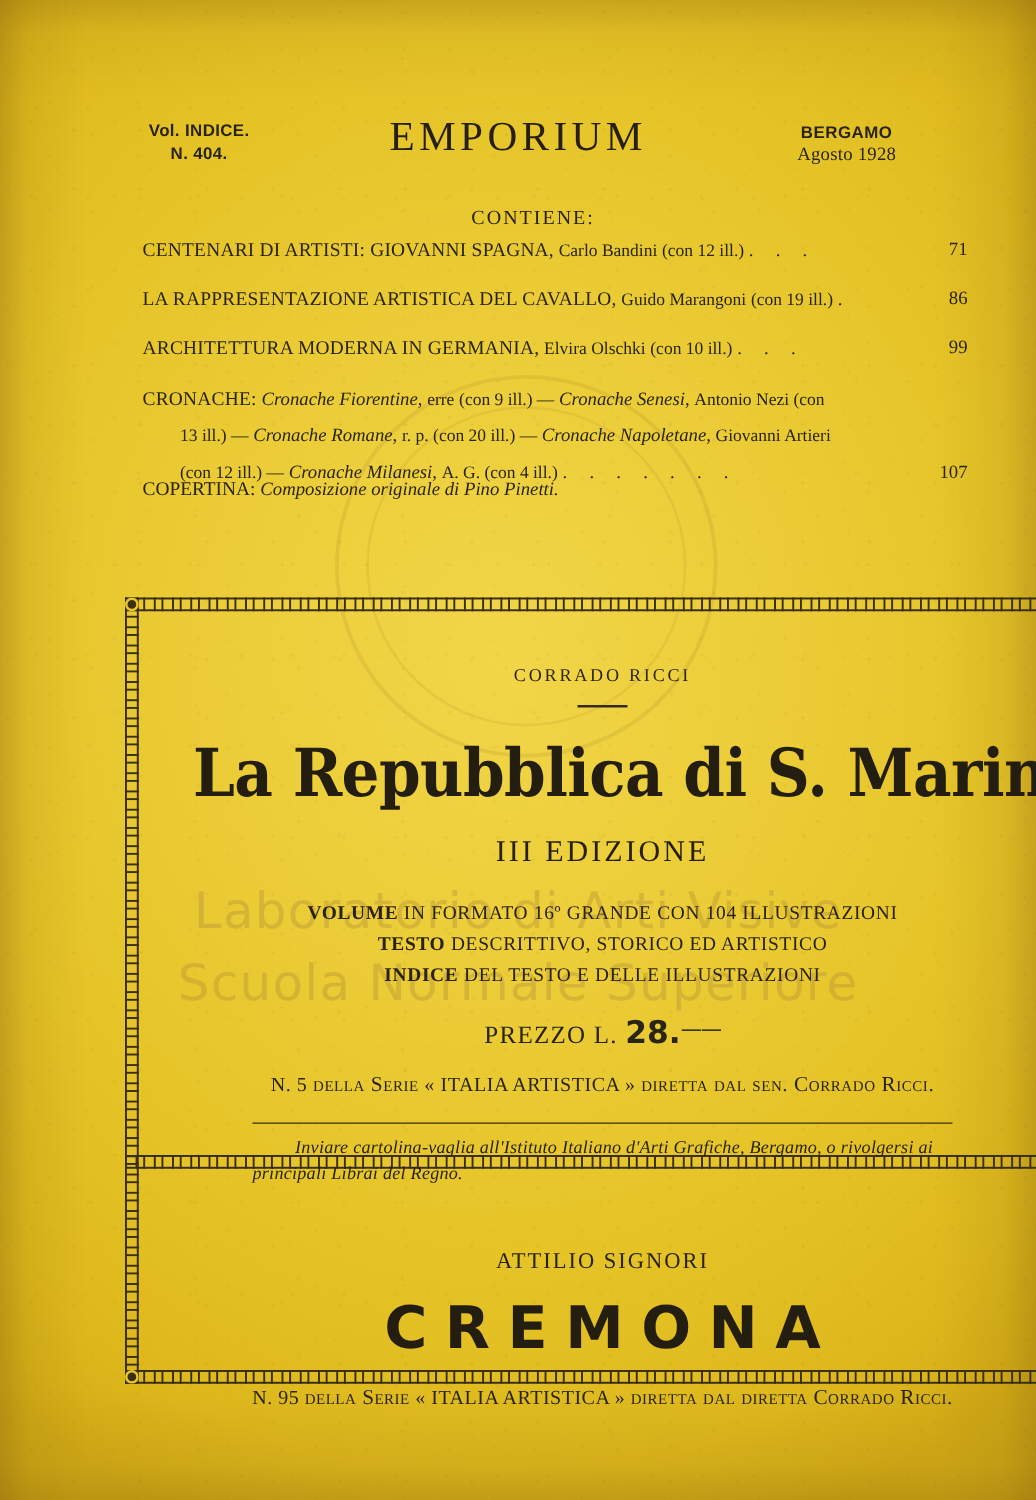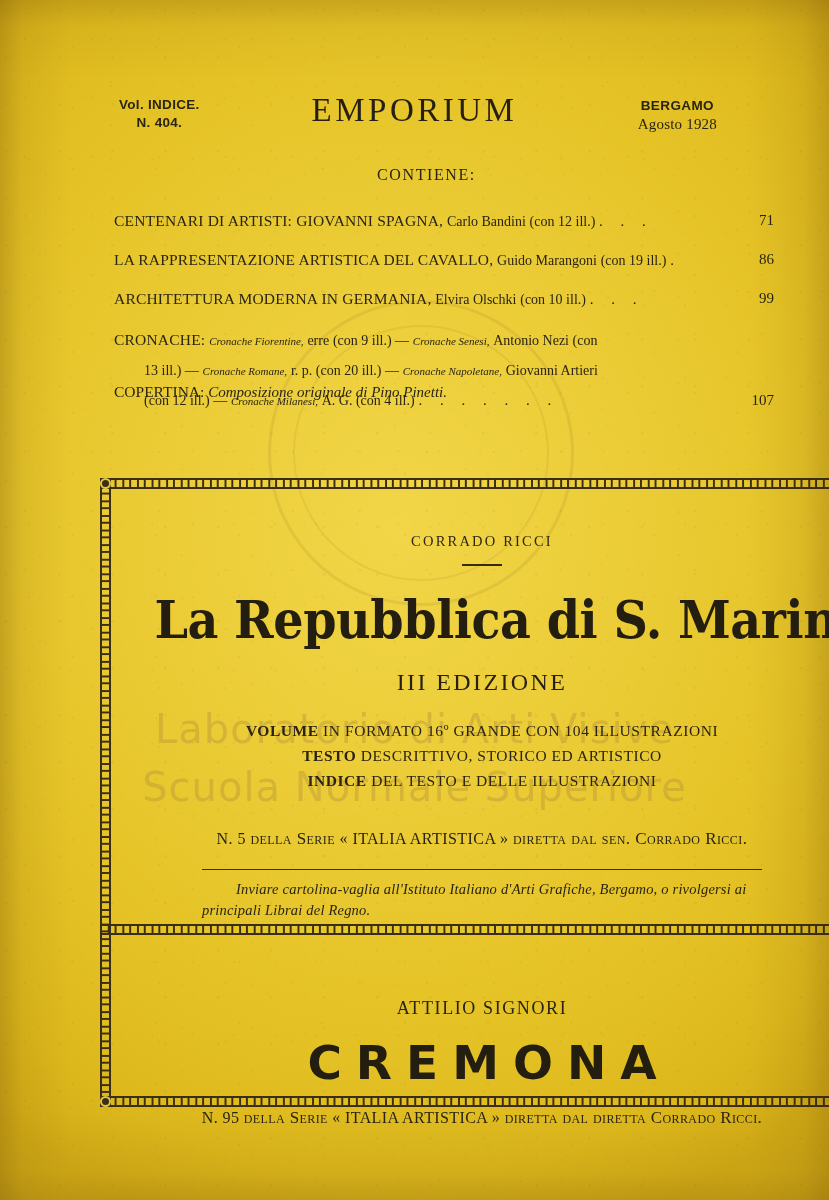--- a/index.html
+++ b/index.html
@@ -143,21 +143,21 @@
     font-family: "Liberation Serif", "DejaVu Serif", serif;
     font-size: 16px;
     letter-spacing: 1.6px;
     color: #2a2415;
     padding-left: 24px;
   }
   .toc {
     position: absolute;
     left: 114px;
     width: 660px;
-    top: 208px;
+    top: 188px;
   }
   .toc-entry {
     position: relative;
     font-size: 15px;
     line-height: 25px;
     margin-bottom: 13px;
     text-align: left;
   }
   .toc-entry .cap {
     font-size: 15.5px;
@@ -178,21 +178,21 @@
   }
   .toc-multiline {
     margin-bottom: 14px;
   }
   .toc-multiline .ln {
     position: relative;
     line-height: 29px;
     font-size: 15px;
   }
   .toc-multiline .ln.indent { padding-left: 30px; }
-  .toc-multiline i { font-size: 11px; }
+  .toc-multiline i { font-size: 15px; }
   .copertina {
     position: absolute;
     left: 114px;
     top: 383px;
     font-size: 15.5px;
   }
   .copertina i { font-size: 15px; }
 
   
   .adbox {
@@ -500,20 +500,24 @@
           <div>
             <b>TESTO</b>
             <span>DESCRITTIVO, STORICO ED ARTISTICO</span>
           </div>
           <div>
             <b>INDICE</b>
             <span>DEL TESTO E DELLE ILLUSTRAZIONI</span>
           </div>
         </div>
         <div class="price-row">
+          <div>
+            <span>PREZZO L.</span>
+            <span class="num">28.</span><span class="dash">——</span>
+          </div>
         </div>
         <div class="serie-line">
           <span>N. 5</span>
           <span class="sc">della Serie</span>
           <span>« ITALIA ARTISTICA »</span>
           <span class="sc">diretta dal sen. Corrado Ricci.</span>
         </div>
         <div class="note-box">
           <p>Inviare cartolina-vaglia all'Istituto Italiano d'Arti Grafiche, Bergamo, o rivolgersi ai principali Librai del Regno.</p>
         </div>

